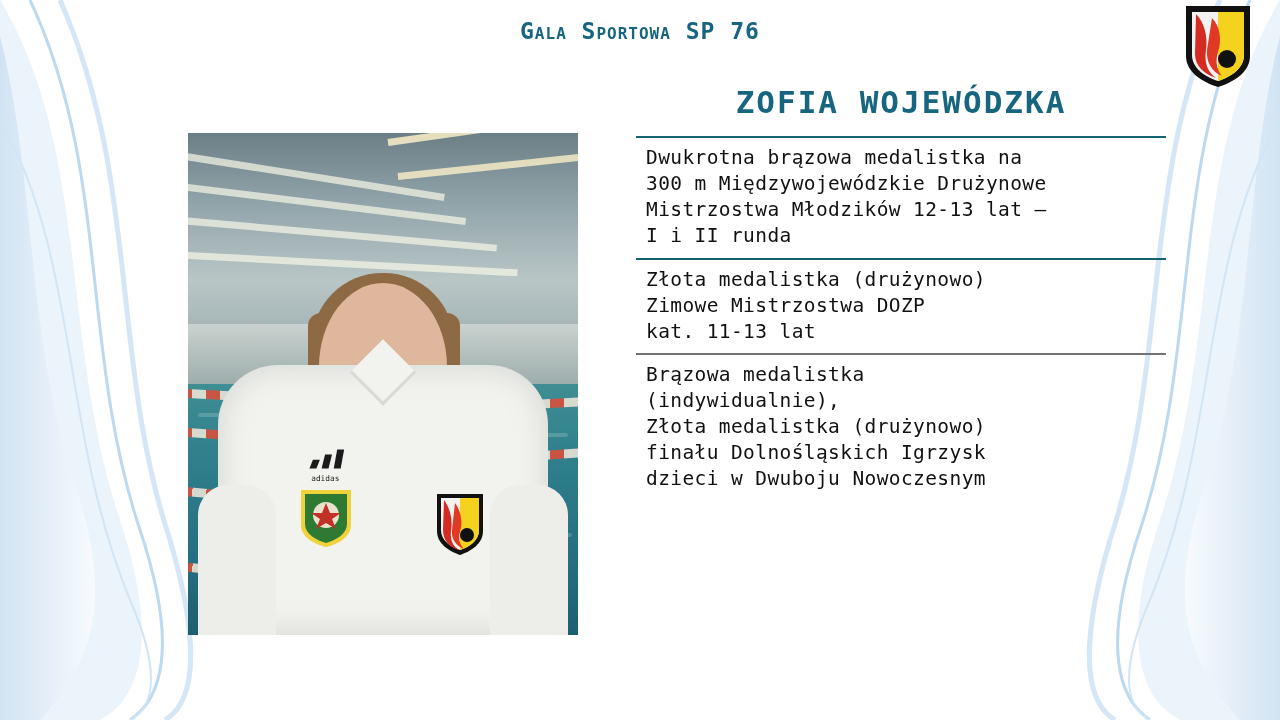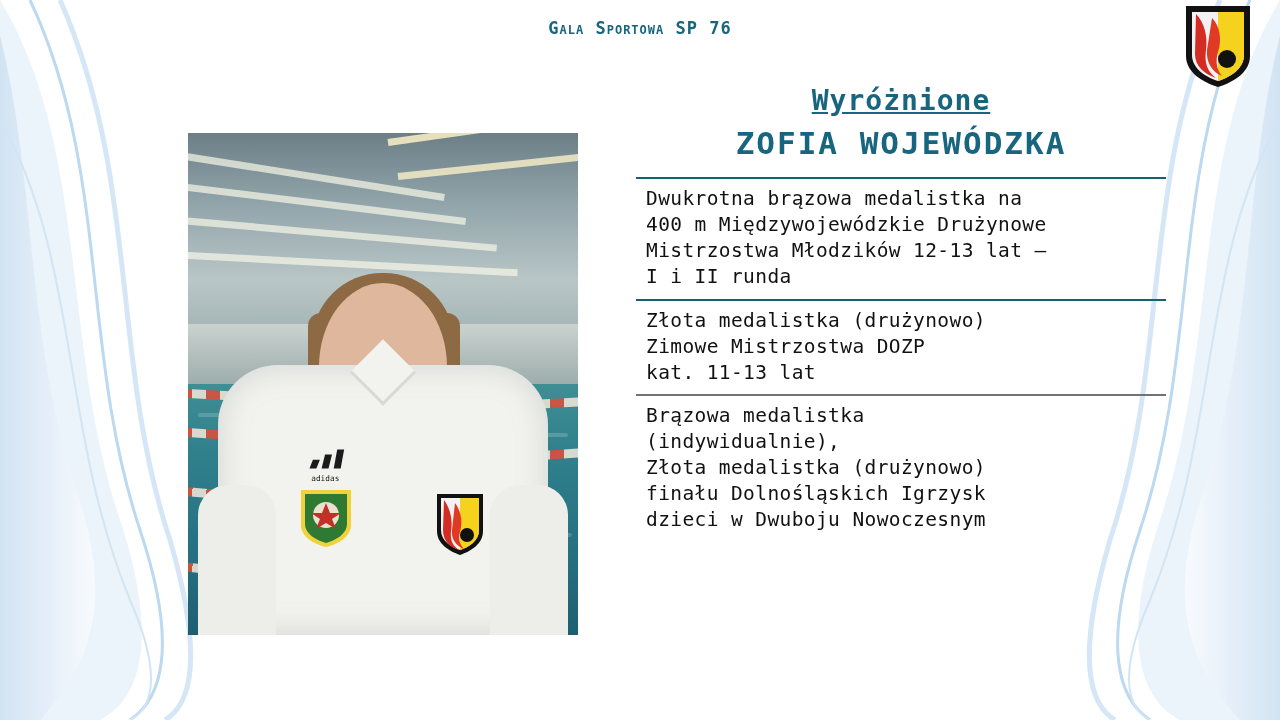--- a/index.html
+++ b/index.html
@@ -28,21 +28,21 @@
     inset: 0;
     pointer-events: none;
   }
   .header-title {
     position: absolute;
     top: 18px;
     left: 0;
     width: 1280px;
     text-align: center;
     font-family: "DejaVu Sans Mono", monospace;
-    font-size: 17px;
+    font-size: 23px;
     letter-spacing: 1px;
     color: #17657f;
     font-variant: small-caps;
     font-weight: bold;
   }
   .crest-top {
     position: absolute;
     top: 2px;
     right: 26px;
     width: 72px;
@@ -357,26 +357,25 @@
           <path d="M26,7 H45 V39 C45,50 35,56 26,59 Z" fill="#f5d21e"></path>
           <path d="M10,9 C16,17 19,29 17,40 C16,50 19,55 25,59 C15,56 9,49 9,39 Z" fill="#d42c22"></path>
           <path d="M21,12 C27,20 29,31 26,41 C24,49 26,54 30,58 C22,55 17,48 18,39 Z" fill="#e03a25"></path>
           <circle cx="33" cy="44" r="7" fill="#111111"></circle>
         </svg>
       </div>
     </div>
   </div>
 
   <div class="right-col">
-    <div class="award-label">Wyróżnione</div>
     <div class="athlete-name">ZOFIA WOJEWÓDZKA</div>
 
     <div class="achievements">
       <div class="ach-item">Dwukrotna brązowa medalistka na
-400 m Międzywojewódzkie Drużynowe
+300 m Międzywojewódzkie Drużynowe
 Mistrzostwa Młodzików 12-13 lat –
 I i II runda</div>
       <div class="ach-item">Złota medalistka (drużynowo)
 Zimowe Mistrzostwa DOZP
 kat. 11-13 lat</div>
       <div class="ach-item ach-sep-last">Brązowa medalistka
 (indywidualnie),
 Złota medalistka (drużynowo)
 finału Dolnośląskich Igrzysk
 dzieci w Dwuboju Nowoczesnym</div>

